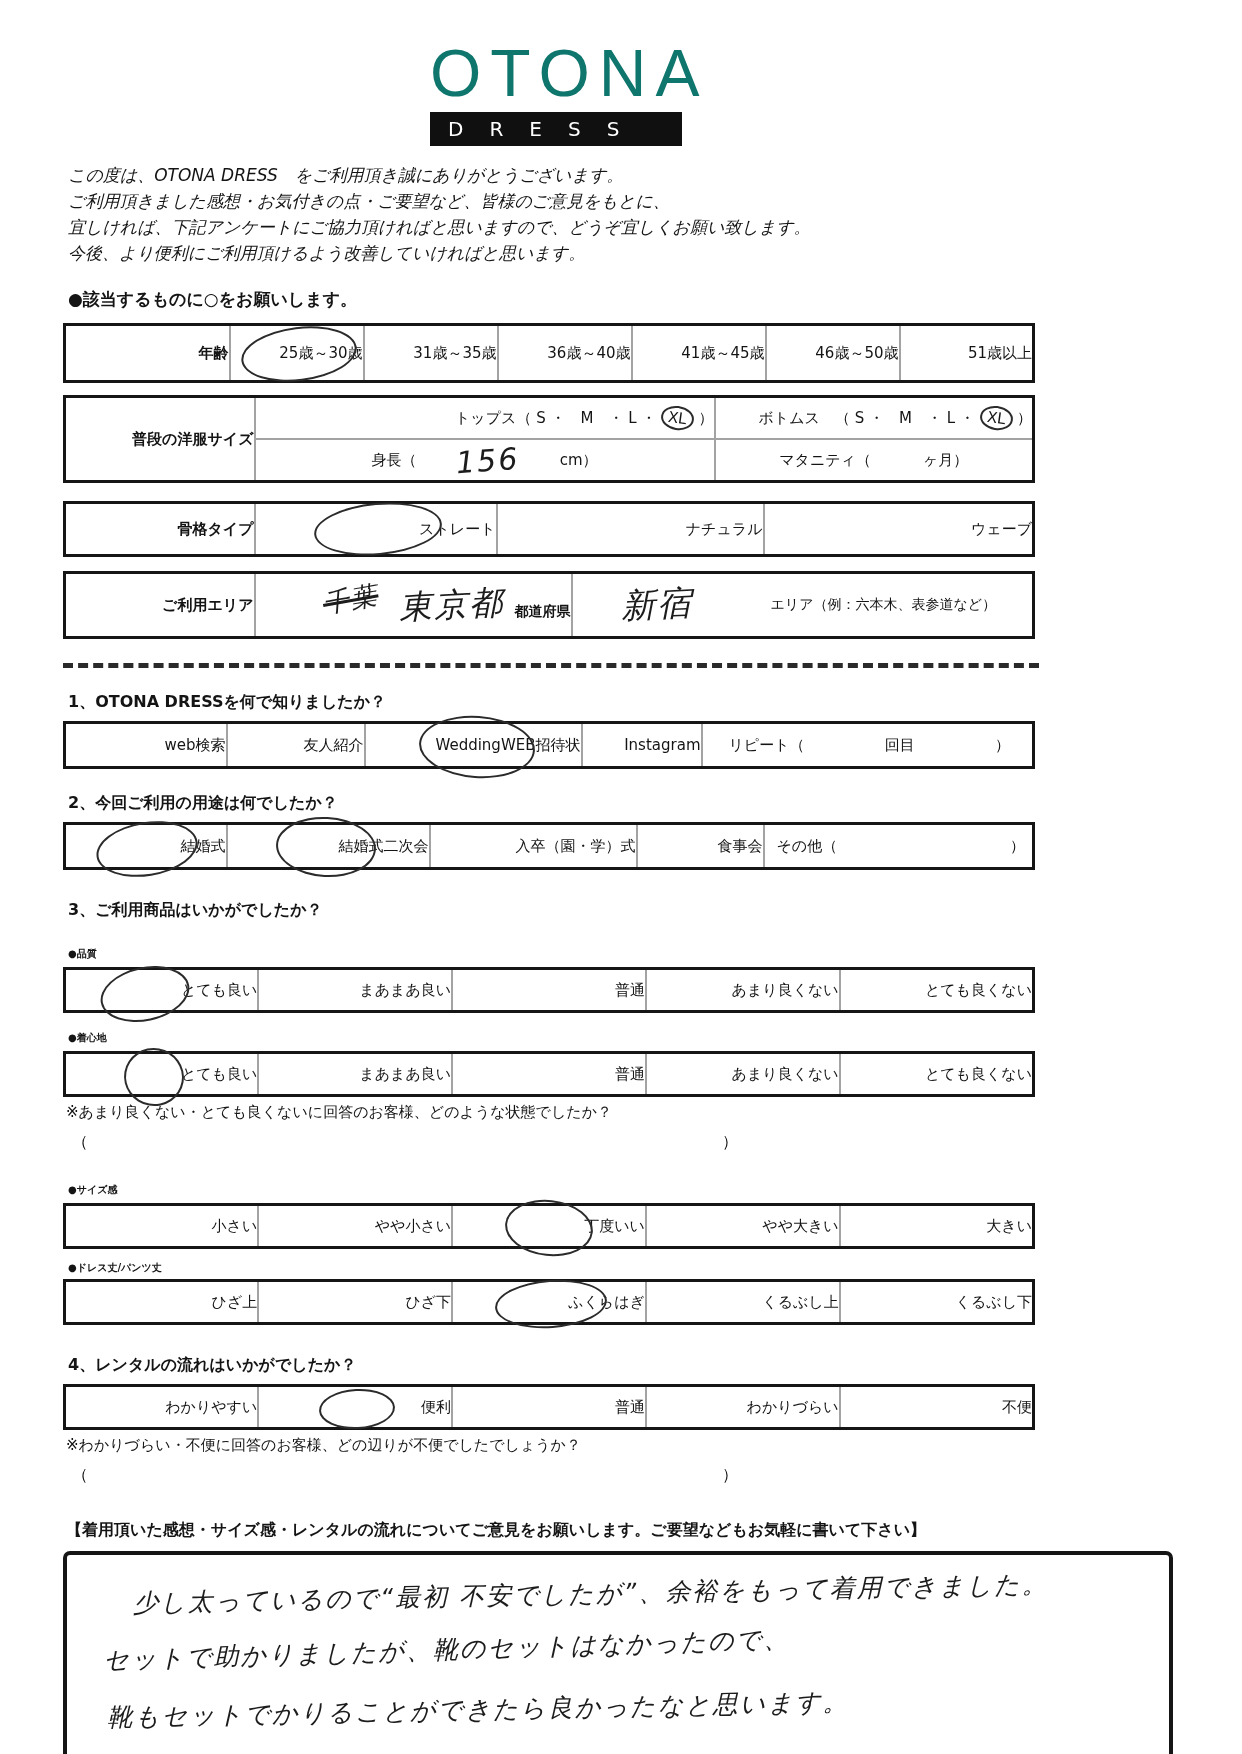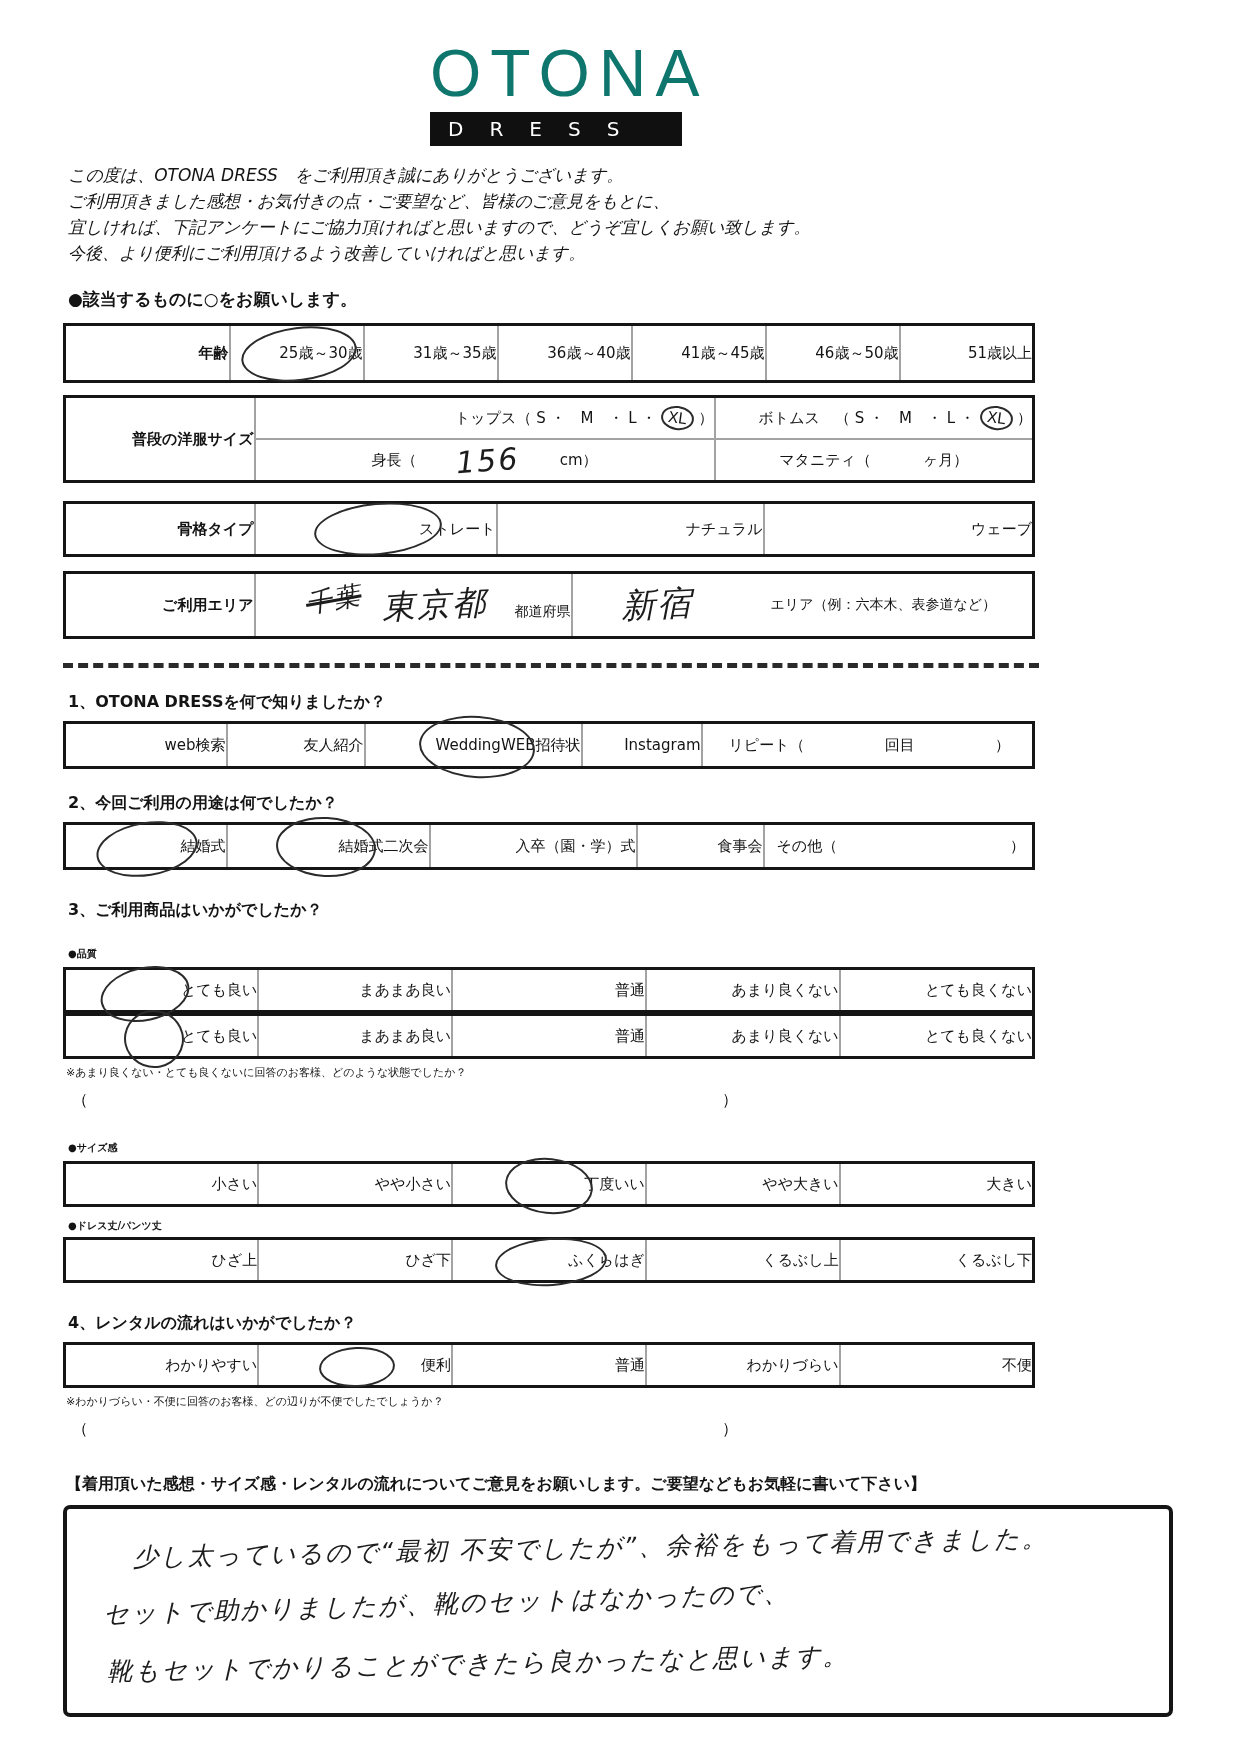--- a/index.html
+++ b/index.html
@@ -33,30 +33,30 @@
   .rate-tbl td{height:40px;}
   .mt12{margin-top:12px;} .mt14{margin-top:14px;} .mt18{margin-top:18px;}
   
   .hw{display:inline-block;font-style:italic;letter-spacing:2px;color:#1c1c1c;
       transform:rotate(-2deg);}
   .hw-156{font-size:30px;transform:rotate(-4deg);}
   .hw-pref{font-size:33px;transform:rotate(-3deg);}
   .hw-crossed{font-size:26px;text-decoration:line-through;text-decoration-thickness:3px;
               transform:rotate(-10deg) translateY(-8px);margin-right:14px;}
   .hw-area{font-size:34px;transform:rotate(-3deg);}
-  .pref-suffix{font-size:14px;font-weight:normal;margin-left:23px;}
+  .pref-suffix{font-size:14px;font-weight:bold;margin-left:6px;}
   .area-hint{font-size:14px;}
   
   .flexc{display:flex;align-items:center;justify-content:center;}
   
   .divider{margin:24px 0 0 63px;width:976px;border-top:5px dashed #2a2a2a;}
   
   .q-title{margin:24px 0 8px 68px;font-size:16px;font-weight:bold;}
   .sub-label{margin:18px 0 6px 68px;font-size:10px;font-weight:bold;}
-  .note{margin:6px 0 0 66px;font-size:11px;}
+  .note{margin:6px 0 0 66px;font-size:15px;}
   .paren-line{margin:10px 0 0 72px;width:666px;display:flex;justify-content:space-between;
               font-size:16px;}
   
   .comment-heading{margin:34px 0 10px 66px;font-size:16px;font-weight:bold;}
   .comment-box{margin-left:63px;width:1110px;height:212px;border:4px solid #151515;
                border-radius:7px;box-sizing:border-box;padding:14px 20px 0 30px;}
   .c-line{font-size:25px;line-height:1.2;margin:0;}
   .c1{margin:10px 0 0 36px;transform:rotate(-1.2deg);}
   .c2{margin:26px 0 0 6px;transform:rotate(-1.8deg);}
   .c3{margin:30px 0 0 10px;transform:rotate(-1.2deg);}
@@ -261,20 +261,21 @@
         <span>とても良い</span>
       </td>
       <td>まあまあ良い</td>
       <td>普通</td>
       <td>あまり良くない</td>
       <td>とても良くない</td>
     </tr>
   </tbody>
     </table>
 
+  <p class="sub-label">●着心地</p>
   <table class="tbl rate-tbl">
     <tbody>
         <tr>
       <td class="rel">
         <span class="mk" style="left:58px;top:-6px;width:56px;height:54px;transform:rotate(10deg);"></span>
         <span>とても良い</span>
       </td>
       <td>まあまあ良い</td>
       <td>普通</td>
       <td>あまり良くない</td>

